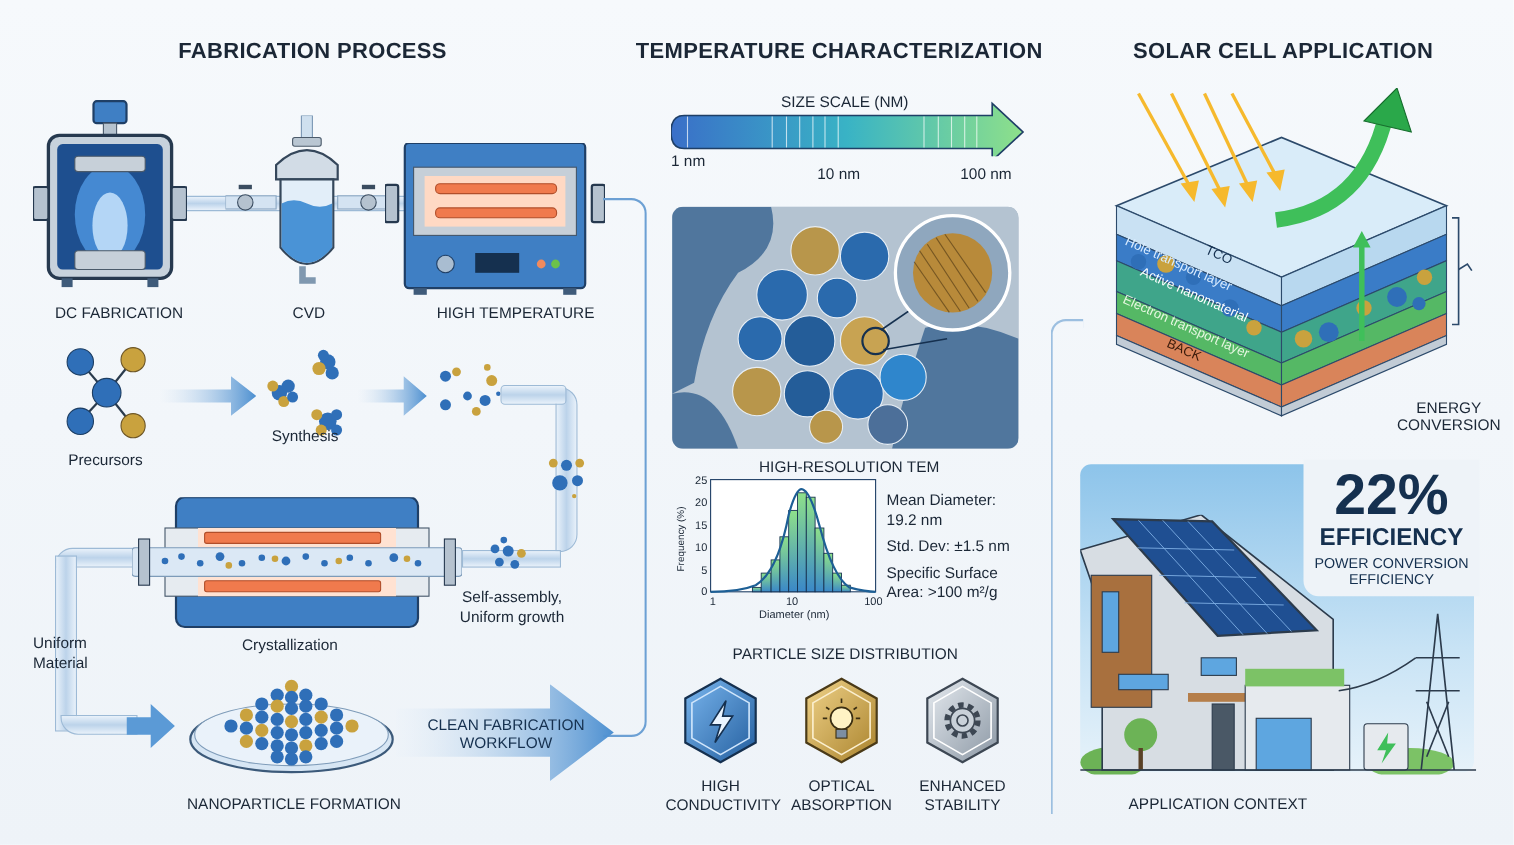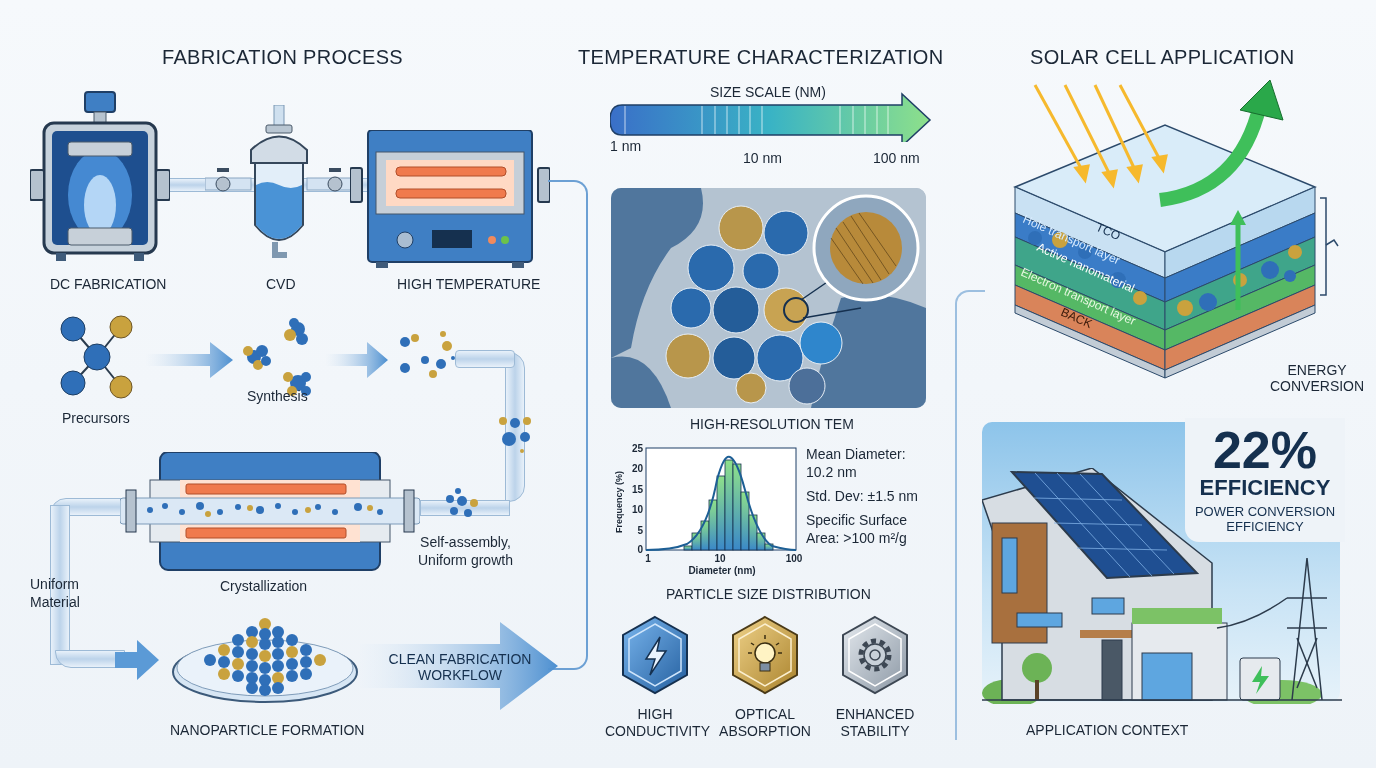--- a/index.html
+++ b/index.html
@@ -5,21 +5,21 @@
   * { box-sizing: border-box; margin: 0; padding: 0; }
   html, body { width: 1376px; height: 768px; overflow: hidden; }
   body {
     font-family: "Liberation Sans", "DejaVu Sans", sans-serif;
     background: linear-gradient(180deg, #f6f9fc 0%, #eef3f8 100%);
     color: #1c2a3a;
     position: relative;
   }
   .abs { position: absolute; }
   .section-title {
-    position: absolute; top: 46px; font-size: 20px; font-weight: 400;
+    position: absolute; top: 36px; font-size: 20px; font-weight: 700;
     letter-spacing: 0.3px; color: #1b2736; white-space: nowrap;
   }
   .label { position: absolute; font-size: 14px; color: #1b2736; text-align: center; white-space: nowrap; }
   .pipe { position: absolute; background: linear-gradient(180deg, #e8f1fa, #bcd3ea 50%, #e8f1fa); border: 1px solid #9dbad6; }
   .pipe-v { position: absolute; background: linear-gradient(90deg, #e8f1fa, #bcd3ea 50%, #e8f1fa); border: 1px solid #9dbad6; }
 </style>
 </head>
 <body>
 
 <div>
@@ -358,21 +358,21 @@
         <line x1="225" y1="40" x2="262" y2="95"></line>
           <line x1="232" y1="34" x2="270" y2="92"></line>
           <line x1="240" y1="28" x2="278" y2="86"></line>
           <line x1="248" y1="25" x2="285" y2="78"></line>
           <line x1="220" y1="50" x2="252" y2="96"></line>
       </g>
     </svg>
   </div>
   <div class="label" style="left:690px; top:416px;">HIGH-RESOLUTION TEM</div>
 
-  <div class="abs" style="left:612px; top:440px; width:190px; height:140px;font-weight:bold;">
+  <div class="abs" style="left:612px; top:428px; width:190px; height:140px;">
     <svg width="190" height="140" viewBox="0 0 190 140">
       <defs>
           <linearGradient id="gh" x1="0" y1="0" x2="0" y2="1">
             <stop offset="0" stop-color="#8ee08a"></stop>
             <stop offset="1" stop-color="#3a88c8"></stop>
           </linearGradient>
         </defs>
       <rect x="34" y="8" width="150" height="102" fill="#ffffff" stroke="#1f3f66"></rect>
       <g fill="#1b2736" font-size="10" font-family="Liberation Sans, sans-serif" text-anchor="end">
         <text x="31" y="12">25</text>
@@ -400,21 +400,21 @@
         <rect x="129" y="52" width="8" height="58"></rect>
         <rect x="137" y="75" width="8" height="35"></rect>
         <rect x="145" y="93" width="8" height="17"></rect>
         <rect x="153" y="104" width="8" height="6"></rect>
       </g>
       <path d="M34 110 Q60 110 75 104 Q95 92 105 40 Q112 14 118 17 Q125 20 133 50 Q145 96 160 106 Q175 110 184 110" fill="none" stroke="#1d5f95" stroke-width="2"></path>
     </svg>
   </div>
   <div class="abs" style="left:806px; top:445px; font-size:14px; line-height:18px; color:#1b2736;">
     <div>Mean Diameter:</div>
-    <div>10.2 nm</div>
+    <div>19.2 nm</div>
     <div style="margin-top:6px;">Std. Dev: ±1.5 nm</div>
     <div style="margin-top:6px;">Specific Surface</div>
     <div>Area: &gt;100 m²/g</div>
   </div>
   <div class="label" style="left:666px; top:586px;">PARTICLE SIZE DISTRIBUTION</div>
 
   <div class="abs" style="left:620px; top:615px; width:70px; height:80px;">
     <svg width="70" height="80" viewBox="0 0 70 80">
         <defs>
           <linearGradient id="gb1" x1="0" y1="0" x2="1" y2="1">

